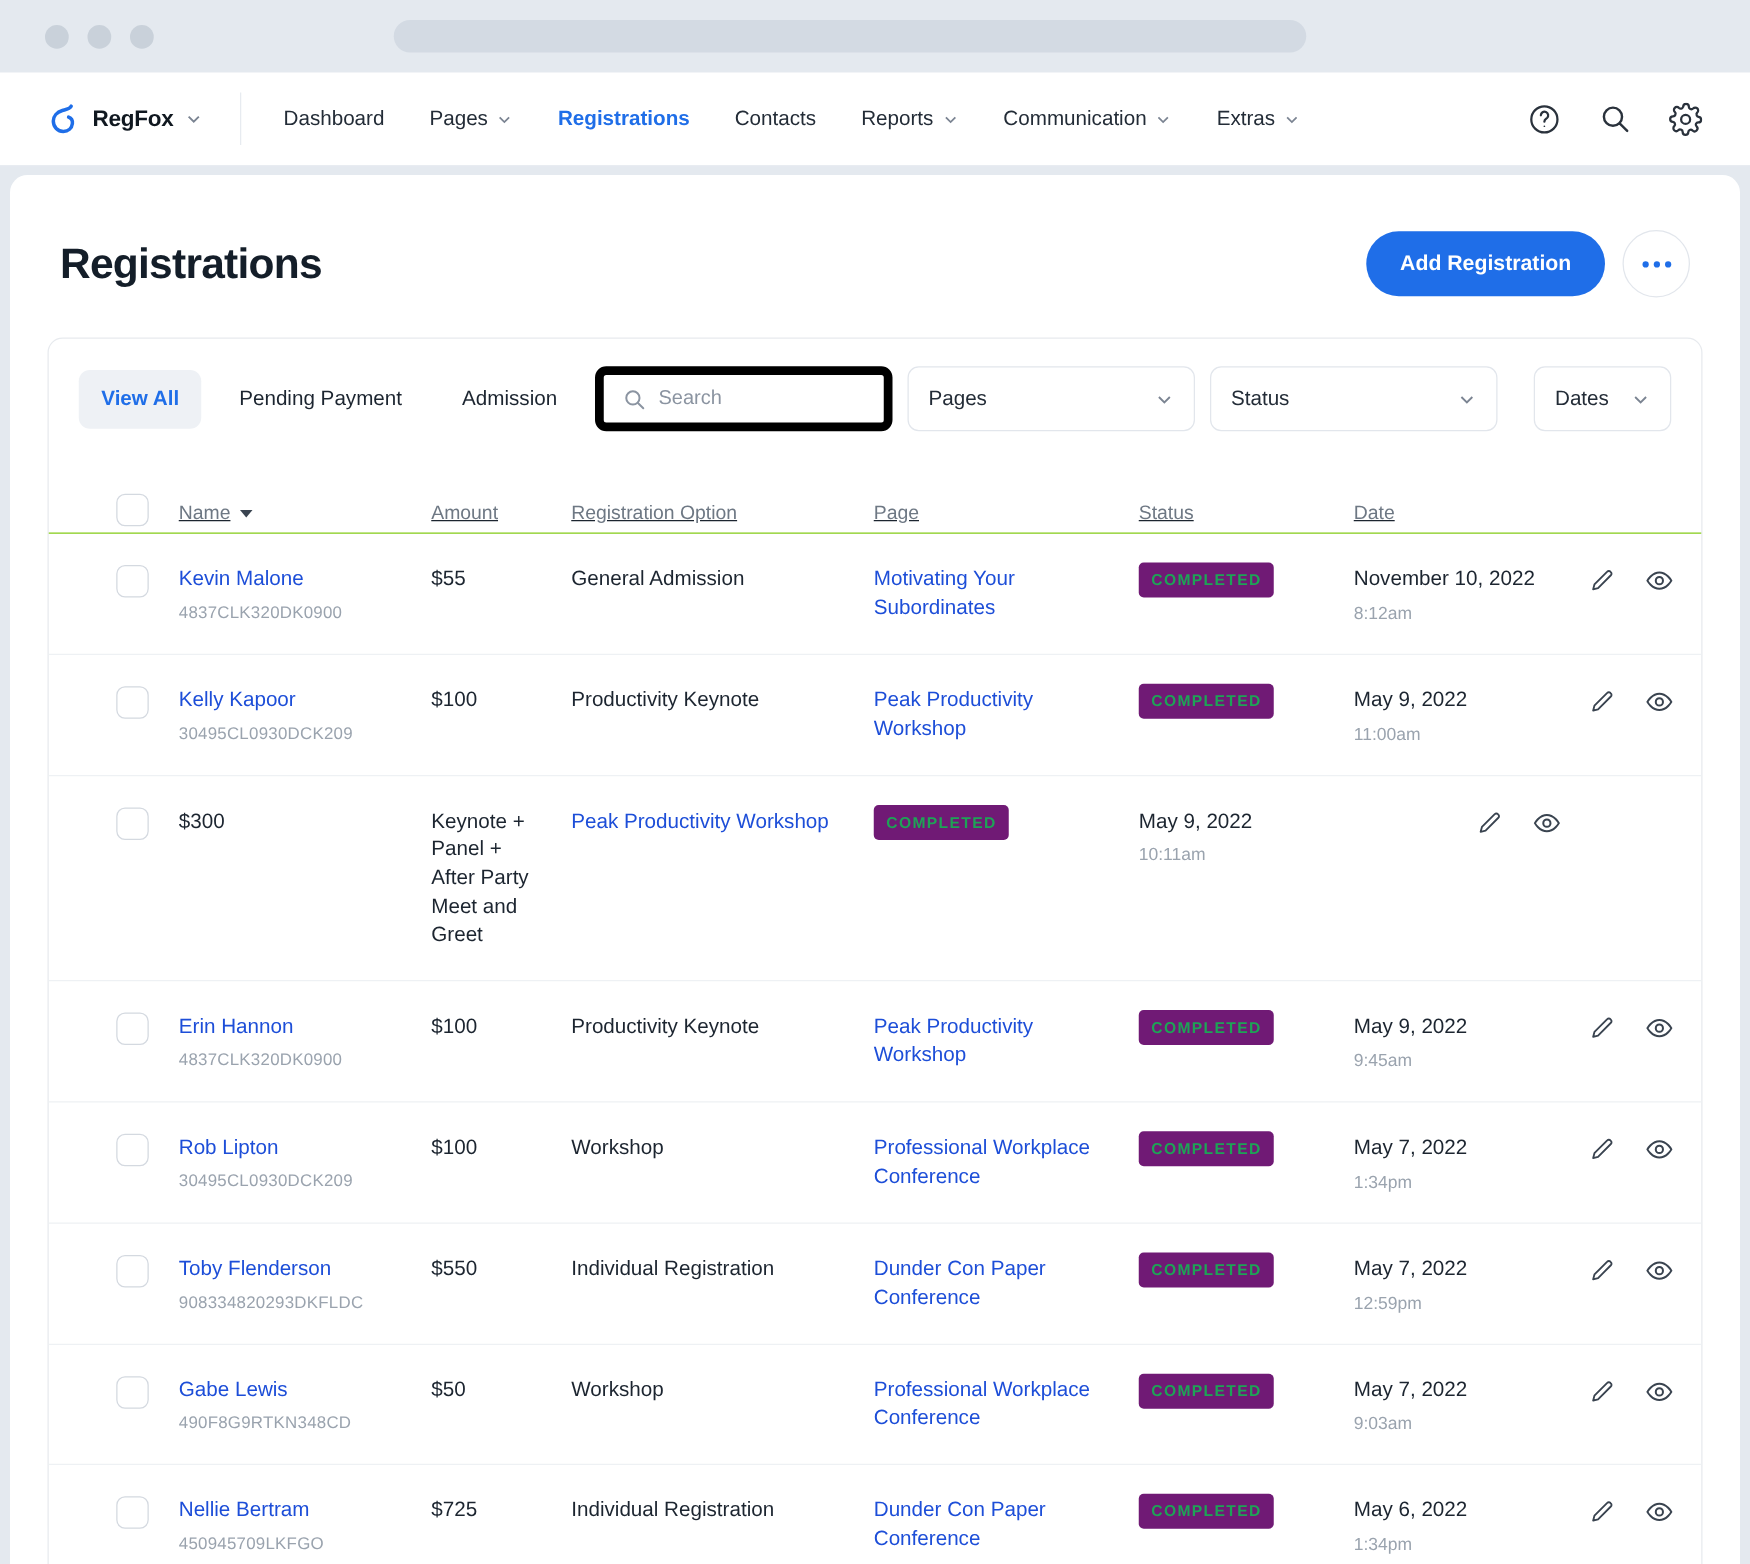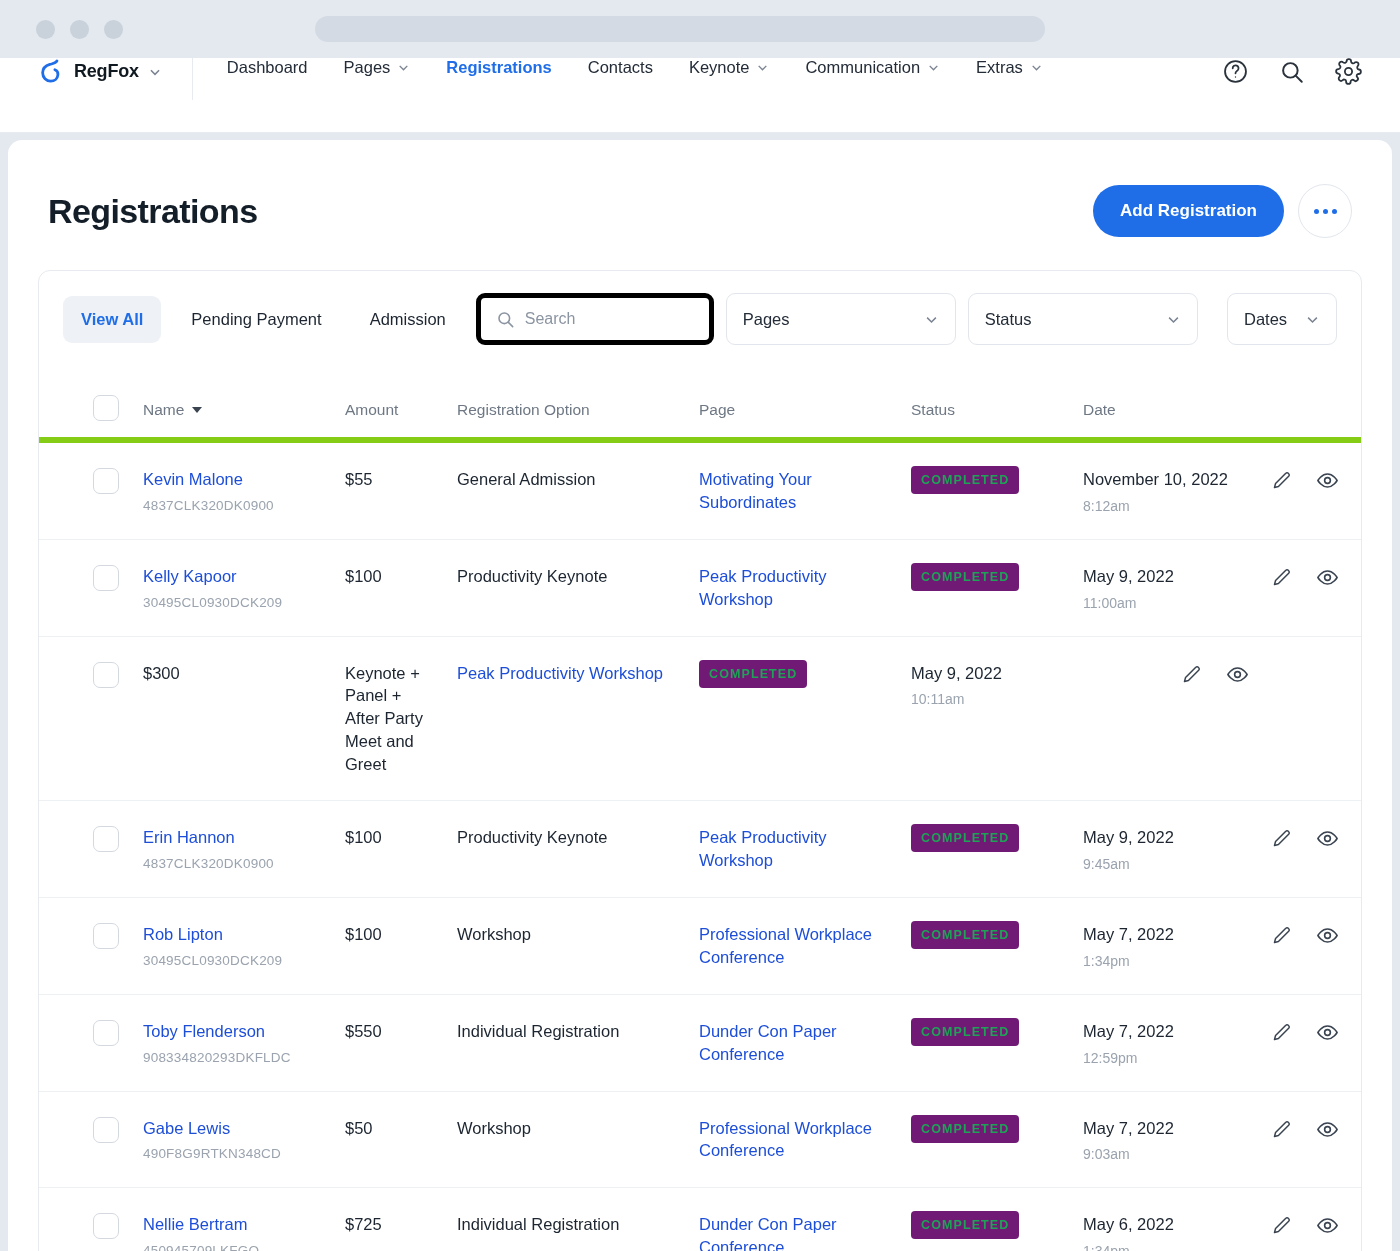--- a/index.html
+++ b/index.html
@@ -9,21 +9,21 @@
     background: #e4e9ef;
     color: #1c2530;
   }
   
   .browser-bar { height: 58px; display: flex; align-items: center; padding: 0 36px; }
   .win-dots { display: flex; gap: 15px; }
   .win-dot { width: 19px; height: 19px; border-radius: 50%; background: #c9d1da; }
   .address-bar { margin-left: 192px; width: 730px; height: 26px; border-radius: 13px; background: #d3dae3; }
   
   .navbar {
-    background: #fff; height: 74px; display: flex; align-items: flex-start;
+    background: #fff; height: 74px; display: flex; align-items: center;
     padding: 0 38px; box-shadow: 0 1px 0 #e8ecf1;
   }
   .brand { display: flex; align-items: center; gap: 9px; cursor: pointer; }
   .brand-name { font-size: 18px; font-weight: 800; color: #101820; letter-spacing: -0.2px; }
   .nav-divider { width: 1px; height: 42px; background: #e7ebf0; margin: 0 34px 0 30px; }
   .nav-items { display: flex; align-items: center; gap: 36px; }
   .nav-item { display: flex; align-items: center; gap: 7px; font-size: 16.5px; color: #232c37; text-decoration: none; cursor: pointer; }
   .nav-item.active { color: #1f6ee8; font-weight: 700; }
   .chev { stroke: #7b8492; }
   .nav-icons { margin-left: auto; display: flex; align-items: center; gap: 30px; }
@@ -43,42 +43,42 @@
     width: 54px; height: 54px; border-radius: 50%; background: #fff;
     border: 1px solid #e2e6ec; cursor: pointer; display: flex; align-items: center; justify-content: center; gap: 4px;
   }
   .btn-more .dot { width: 5px; height: 5px; border-radius: 50%; background: #1f6ee8; }
   
   .panel { margin-top: 32px; border: 1px solid #e7eaee; border-radius: 12px; background: #fff; }
   .filter-bar { display: flex; align-items: center; gap: 12px; padding: 22px 24px; }
   .tab { font-size: 16.5px; padding: 14px 18px; border-radius: 9px; cursor: pointer; color: #1c2530; white-space: nowrap; }
   .tab.active { color: #1f6ee8; font-weight: 700; background: #eef1f5; }
   .search-box {
-    width: 238px; height: 52px; border: 5px solid #000000; border-radius: 9px;
+    width: 238px; height: 52px; border: 7px solid #000000; border-radius: 9px;
     display: flex; align-items: center; gap: 10px; padding: 0 15px; background: #fff;
   }
   .search-box input {
     border: none; outline: none; flex: 1; min-width: 0; font-family: inherit;
     font-size: 16px; color: #1c2530; background: transparent;
   }
   .search-box input::placeholder { color: #8b94a1; }
   .dropdown {
     height: 52px; border: 1px solid #e2e6ec; border-radius: 9px; background: #fff;
     display: flex; align-items: center; justify-content: space-between;
     padding: 0 16px; font-size: 16.5px; color: #232c37; cursor: pointer;
   }
   .dd-pages, .dd-status { width: 230px; }
   .dd-dates { width: 110px; margin-left: auto; }
   
   .tgrid {
     display: grid;
     grid-template-columns: 50px 202px 112px 242px 212px 172px 166px 1fr;
     padding-left: 54px; padding-right: 22px;
   }
-  .thead { align-items: center; padding-top: 28px; padding-bottom: 12px; border-bottom: 6px solid #84cc16; }
+  .thead { align-items: center; padding-top: 28px; padding-bottom: 0; border-bottom: 1px solid #84cc16; text-decoration: underline; }
   .th { color: #6e7884; font-size: 15.5px; }
   .th-name { display: flex; align-items: center; gap: 8px; cursor: pointer; }
   .sort-tri { width: 0; height: 0; border-left: 5px solid transparent; border-right: 5px solid transparent; border-top: 6px solid #3a4450; display: inline-block; }
   .trow { align-items: start; padding-top: 25px; padding-bottom: 25px; border-bottom: 1px solid #eef1f4; }
   .trow:last-child { border-bottom: none; }
   .checkbox { width: 26px; height: 26px; border: 1.5px solid #d4d9e0; border-radius: 7px; background: #fff; display: inline-block; cursor: pointer; }
   .name-link, .page-link { color: #1d4ed8; font-size: 16.5px; text-decoration: none; cursor: pointer; line-height: 1.38; display: inline-block; }
   .reg-id { color: #9aa3ae; font-size: 13.5px; margin-top: 7px; letter-spacing: 0.2px; }
   .cell-amount, .cell-option, .date { font-size: 16.5px; color: #1c2530; line-height: 1.38; }
   .cell-option { padding-right: 34px; }
@@ -124,21 +124,21 @@
           <polyline points="5 9 12 16 19 9"></polyline>
         </svg>
       </a>
     <a class="nav-item active">
         <span>Registrations</span>
       </a>
     <a class="nav-item">
         <span>Contacts</span>
       </a>
     <a class="nav-item">
-        <span>Keynote</span>
+        <span>Reports</span>
         <svg class="chev" width="13" height="13" viewBox="0 0 24 24" fill="none" stroke-width="2.6">
           <polyline points="5 9 12 16 19 9"></polyline>
         </svg>
       </a>
     <a class="nav-item">
         <span>Communication</span>
         <svg class="chev" width="13" height="13" viewBox="0 0 24 24" fill="none" stroke-width="2.6">
           <polyline points="5 9 12 16 19 9"></polyline>
         </svg>
       </a>

